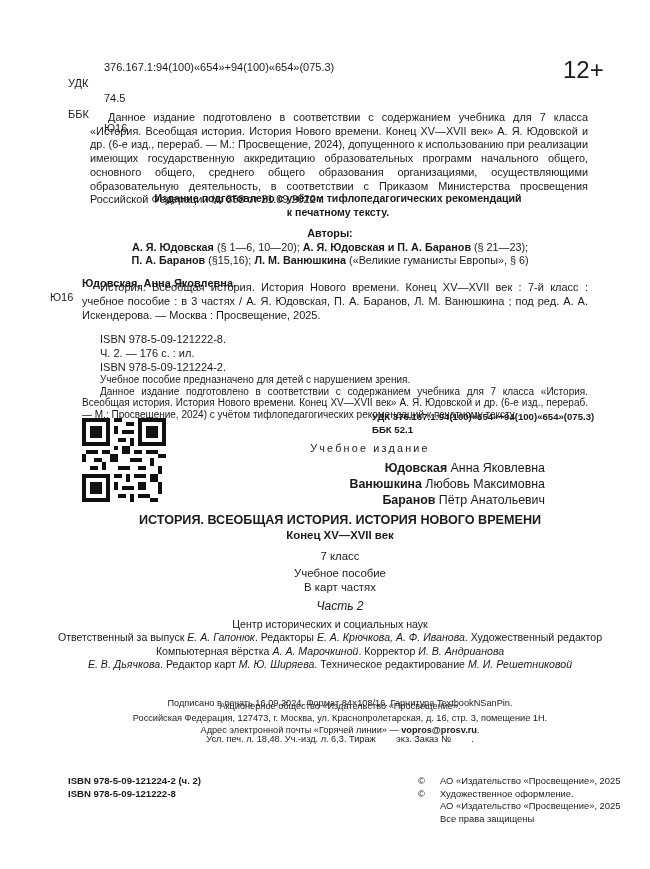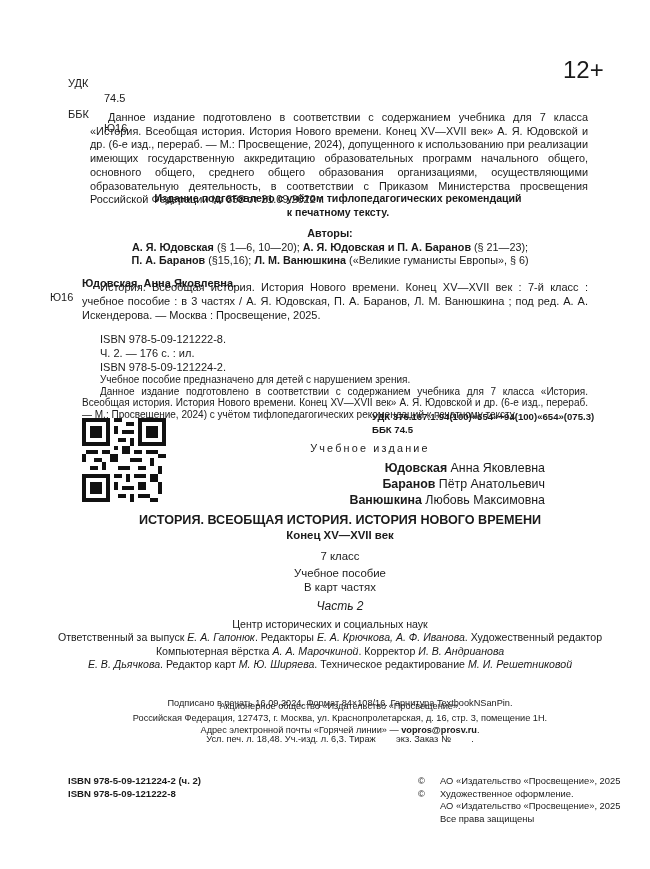--- a/index.html
+++ b/index.html
@@ -24,20 +24,21 @@
   .title-main { font-size: 12.6px; font-weight: bold; line-height: 15px; }
   .copy-row { display: flex; }
   .copy-sym { width: 22px; }
 </style>
 </head>
 <body>
 
 <div class="abs t cond" style="left:68px; top:60px; font-size:11px; line-height:14.5px;">
   <div class="row">
       <span class="lab">УДК</span>
+      <span>376.167.1:94(100)«654»+94(100)«654»(075.3)</span>
     </div>
   <div class="row">
       <span class="lab">ББК</span>
       <span>74.5</span>
     </div>
   <div class="row">
       <span class="lab"></span>
       <span>Ю16</span>
     </div>
 </div>
@@ -67,21 +68,21 @@
 <div class="abs cond" style="left:100px; top:332px; font-size:11px; line-height:14px;">
   <div>ISBN 978-5-09-121222-8.</div>
   <div>Ч. 2. — 176 с. : ил.</div>
   <div>ISBN 978-5-09-121224-2.</div>
 </div>
 <div class="abs sm cond" style="left:100px; top:374px;">Учебное пособие предназначено для детей с нарушением зрения.</div>
 <div class="abs sm cond just indent" style="left:82px; top:386px; width:506px;">Данное издание подготовлено в соответствии с содержанием учебника для 7 класса «История. Всеобщая история. История Нового времени. Конец XV—XVII век» А. Я. Юдовской и др. (6-е изд., перераб. — М.: Просвещение, 2024) с учётом тифлопедагогических рекомендаций к печатному тексту.</div>
 
 <div class="abs udk2" style="left:372px; top:410px;">
   <div>УДК 376.167.1:94(100)«654»+94(100)«654»(075.3)</div>
-  <div>ББК 74.5</div>
+  <div>ББК 52.1</div>
 </div>
 
 <div class="abs qr" style="left:82px; top:418px;">
   <svg width="84" height="84" viewBox="0 0 21 21" shape-rendering="crispEdges">
     <rect width="21" height="21" fill="#fff"></rect>
     <g fill="#111">
       <rect x="0" y="0" width="7" height="1"></rect>
         <rect x="0" y="6" width="7" height="1"></rect>
         <rect x="0" y="0" width="1" height="7"></rect>
         <rect x="6" y="0" width="1" height="7"></rect>
@@ -131,22 +132,22 @@
         <rect x="12" y="19" width="1" height="2"></rect>
         <rect x="14" y="19" width="3" height="1"></rect>
         <rect x="17" y="20" width="2" height="1"></rect>
     </g>
   </svg>
 </div>
 
 <div class="abs center cond spaced" style="left:250px; top:442px; width:240px;">Учебное издание</div>
 <div class="abs center cond" style="left:195px; top:460px; width:350px; font-size:12.4px; line-height:16px;text-align:right;">
   <div><span class="b">Юдовская</span><span> Анна Яковлевна</span></div>
+  <div><span class="b">Ванюшкина</span><span> Любовь Максимовна</span></div>
   <div><span class="b">Баранов</span><span> Пётр Анатольевич</span></div>
-  <div><span class="b">Ванюшкина</span><span> Любовь Максимовна</span></div>
 </div>
 
 <div class="abs center cond title-main" style="left:100px; top:513px; width:480px;">ИСТОРИЯ. ВСЕОБЩАЯ ИСТОРИЯ. ИСТОРИЯ НОВОГО ВРЕМЕНИ</div>
 <div class="abs center cond b" style="left:100px; top:528px; width:480px; font-size:11.4px; line-height:14px;">Конец XV—XVII век</div>
 
 <div class="abs center cond" style="left:240px; top:549px; width:200px; font-size:11.4px; line-height:14px;">7 класс</div>
 <div class="abs center cond" style="left:240px; top:566px; width:200px; font-size:11.4px; line-height:14px;">
   <div>Учебное пособие</div>
   <div>В карт частях</div>
 </div>

